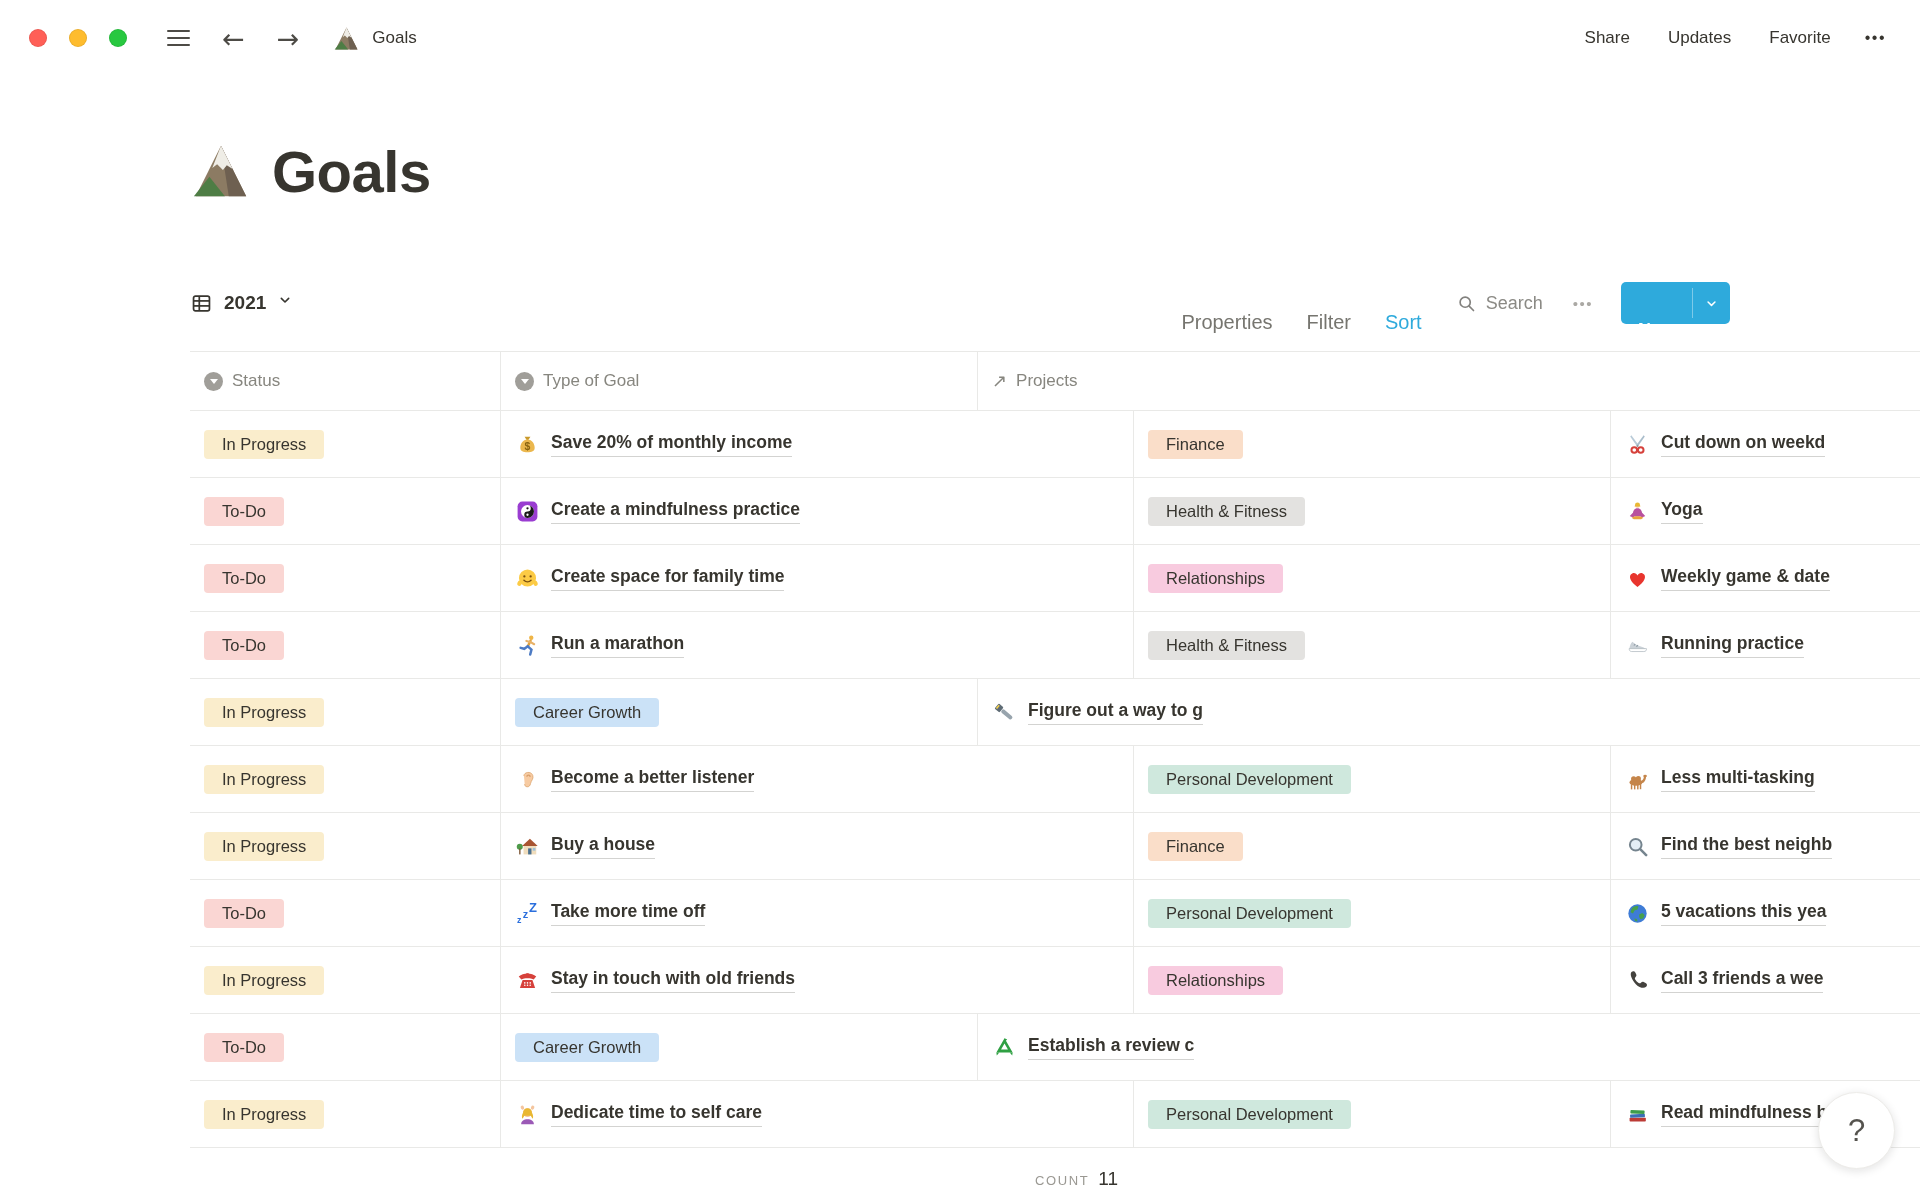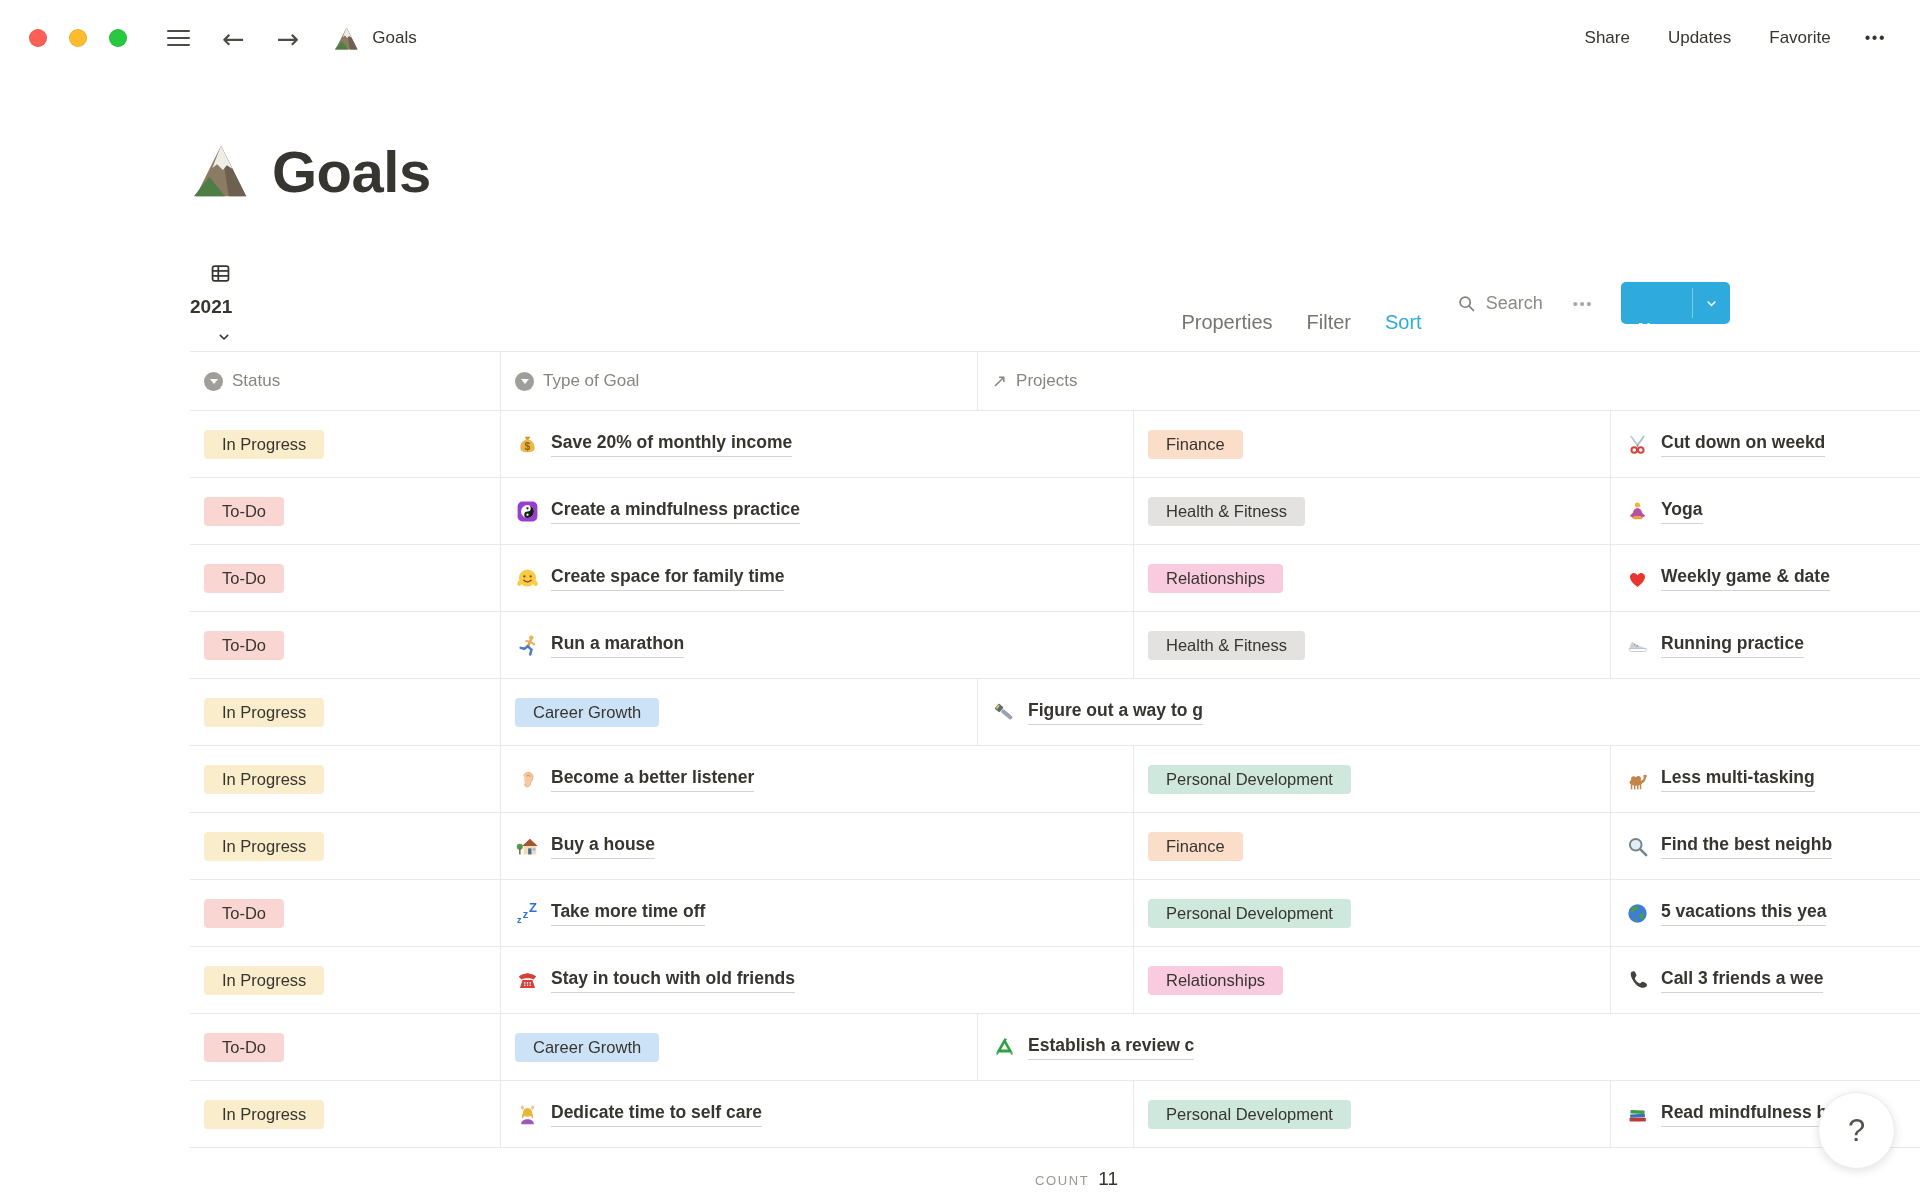--- a/index.html
+++ b/index.html
@@ -25,21 +25,21 @@
   .topbar-menu-item{cursor:pointer;}
   .topbar-more{margin-left:34px;font-size:16px;letter-spacing:1.5px;color:#37352F;cursor:pointer;}
 
   
   .title-row{position:absolute;top:128px;left:190px;height:86px;display:flex;align-items:center;gap:20px;}
   .page-icon{width:62px;height:62px;}
   .page-title{font-size:58px;font-weight:700;letter-spacing:-.5px;color:#37352F;}
 
   
   .toolbar{position:absolute;top:280px;left:190px;width:1540px;height:46px;display:flex;align-items:center;box-sizing:border-box;}
-  .view-switcher{display:flex;align-items:flex-end;gap:11px;cursor:pointer;flex-direction:column;}
+  .view-switcher{display:flex;align-items:flex-start;gap:11px;cursor:pointer;}
   .view-icon{width:23px;height:23px;}
   .view-name{font-size:19px;font-weight:700;color:#37352F;}
   .view-chevron{width:16px;height:16px;color:#37352F;}
   .toolbar-right{margin-left:auto;display:flex;align-items:center;}
   .tb-action{font-size:20px;color:#76756F;margin-left:34px;cursor:pointer;margin-top:39px;}
   .tb-action.active{color:#2EAADC;}
   .tb-search{display:flex;align-items:center;gap:9px;margin-left:34px;cursor:pointer;}
   .tb-search .sicon{width:21px;height:21px;}
   .tb-search-label{font-size:18px;color:#8B8A85;}
   .tb-more{font-size:15px;letter-spacing:1.5px;color:#ABA9A4;margin-left:30px;cursor:pointer;}

